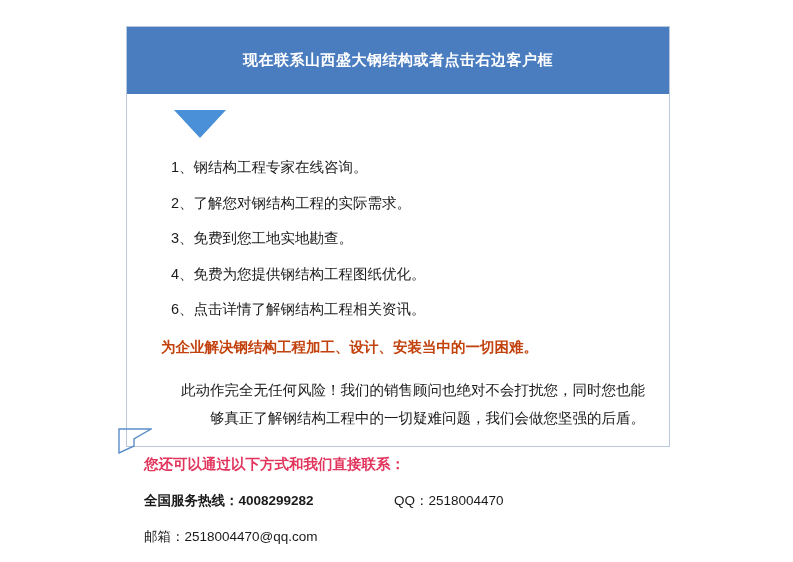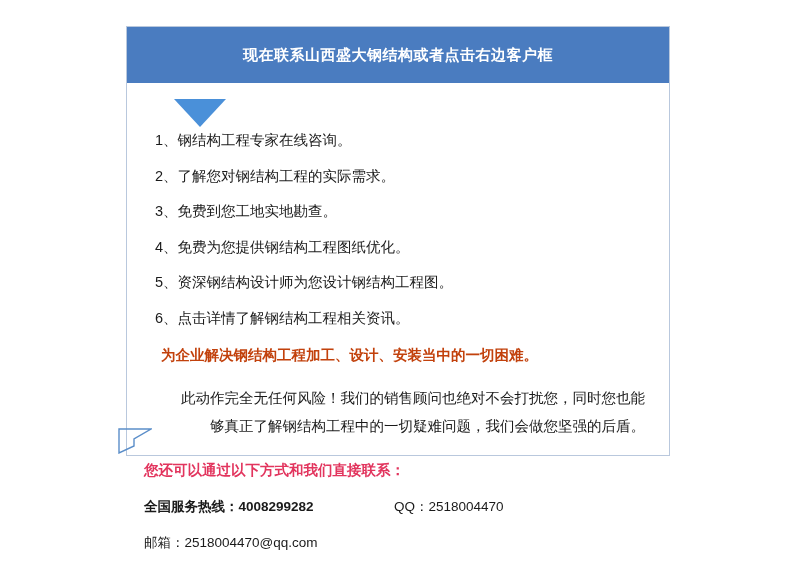--- a/index.html
+++ b/index.html
@@ -25,21 +25,21 @@
     position: absolute;
     left: 126px;
     top: 26px;
     width: 544px;
     border: 1px solid #b9c8dd;
     box-sizing: border-box;
     background: #ffffff;
   }
   .panel-header {
     background: #4a7cc0;
-    height: 56px;
+    height: 67px;
     display: flex;
     align-items: center;
     justify-content: center;
   }
   .panel-header-title {
     color: #ffffff;
     font-size: 15px;
     font-weight: bold;
     letter-spacing: 0.5px;
   }
@@ -58,21 +58,21 @@
     top: 6px;
     width: 0;
     height: 0;
     border-left: 26px solid transparent;
     border-right: 26px solid transparent;
     border-top: 28px solid #4a90d9;
   }
 
   
   .list {
-    margin: 0;
+    margin: 16px;
     padding: 0 0 0 28px;
     list-style: none;
   }
   .list li {
     font-size: 14.5px;
     line-height: 1;
     padding: 0 0 0 0;
     margin: 0 0 21px 0;
     color: #1a1a1a;
   }
@@ -105,21 +105,21 @@
   .contact {
     position: absolute;
     left: 126px;
     top: 455px;
     width: 560px;
   }
   .contact-title {
     color: #e2355e;
     font-size: 14.5px;
     font-weight: bold;
-    margin: 6px 0 18px 18px;
+    margin: 0 0 18px 18px;
   }
   .contact-row {
     display: flex;
     margin: 0 0 18px 18px;
     font-size: 13.5px;
     color: #1a1a1a;
   }
   .contact-row .col1 {
     width: 250px;
     font-weight: bold;
@@ -143,21 +143,20 @@
 
       <div class="triangle-wrap">
         <div class="triangle"></div>
       </div>
 
       <ul class="list">
         <li>1、钢结构工程专家在线咨询。</li>
         <li>2、了解您对钢结构工程的实际需求。</li>
         <li>3、免费到您工地实地勘查。</li>
         <li>4、免费为您提供钢结构工程图纸优化。</li>
-        <li>5、资深钢结构设计师为您设计钢结构工程图。</li>
         <li>6、点击详情了解钢结构工程相关资讯。</li>
       </ul>
 
       <div class="bold-line">为企业解决钢结构工程加工、设计、安装当中的一切困难。</div>
 
       <div class="para">此动作完全无任何风险！我们的销售顾问也绝对不会打扰您，同时您也能够真正了解钢结构工程中的一切疑难问题，我们会做您坚强的后盾。</div>
     </div>
   </div>
 
   <svg class="bracket" viewBox="0 0 34 26">

